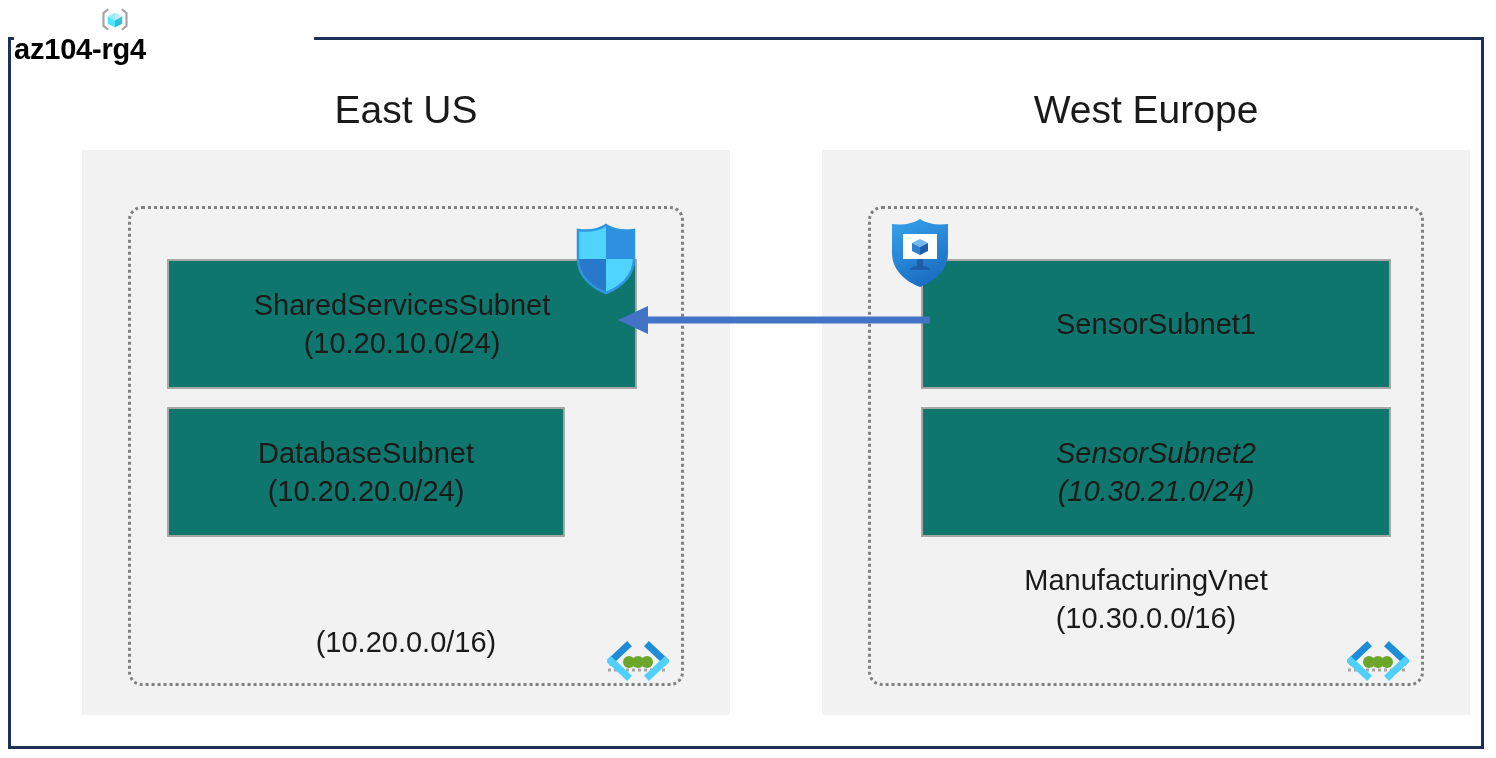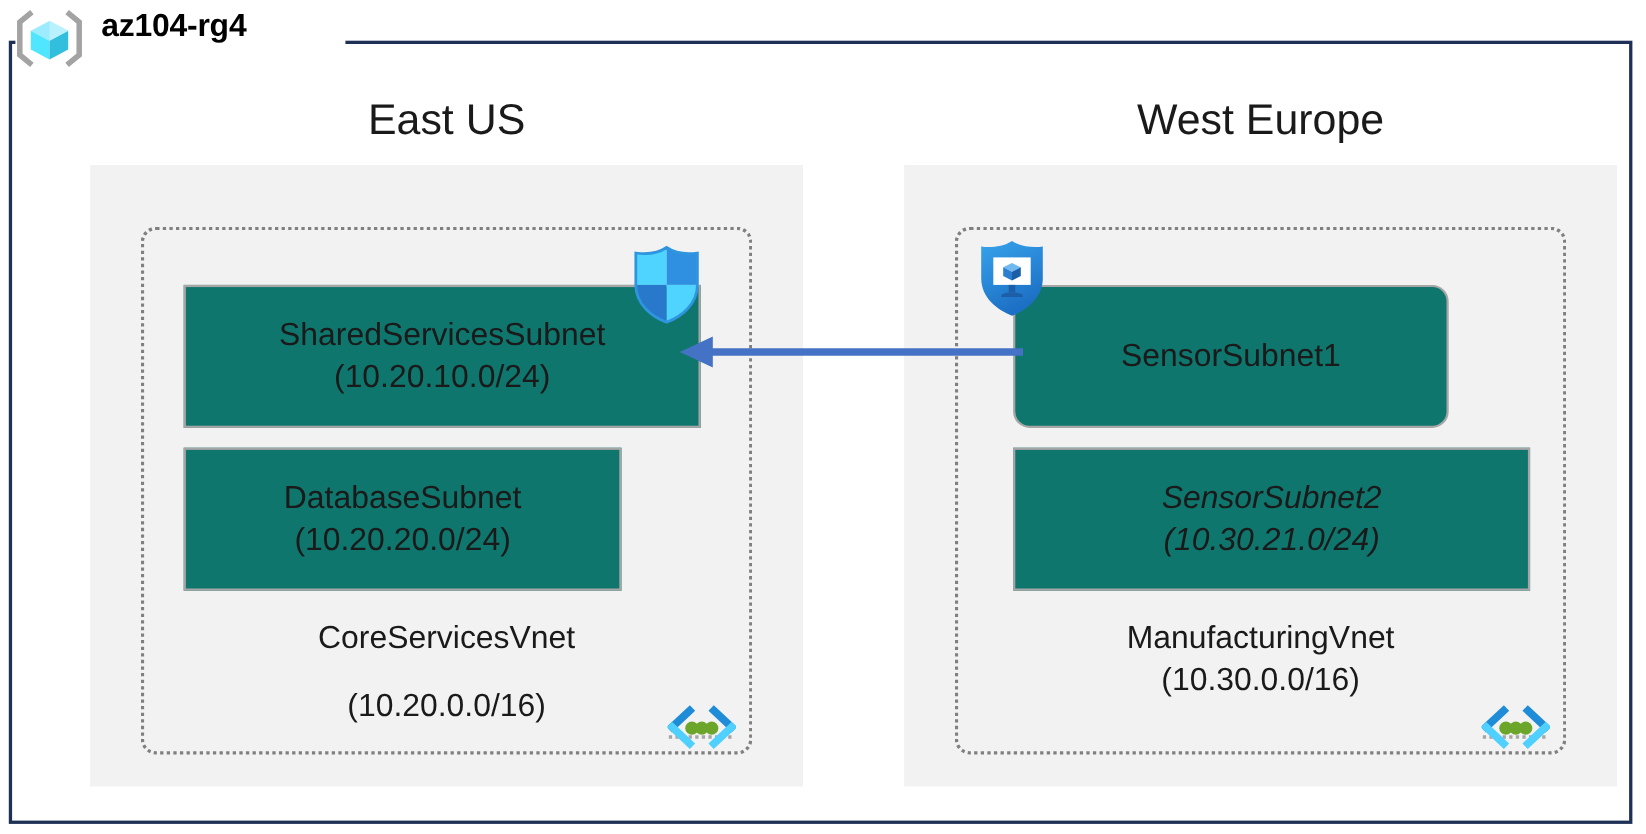--- a/index.html
+++ b/index.html
@@ -40,22 +40,23 @@
     height: 24px;
     background: #ffffff;
   }
 
   .rg-header {
     position: absolute;
     left: 14px;
     top: 8px;
     height: 58px;
     display: flex;
-    align-items: flex-start;
-    gap: 16px;
+    align-items: flex-end;
+    gap: 2px;
+    flex-direction: column;
   }
   .rg-icon {
     width: 62px;
     height: 54px;
     display: block;
   }
   .rg-title {
     font-size: 29px;
     font-weight: bold;
     color: #000000;
@@ -190,21 +191,20 @@
           <rect x="31" y="36" width="31" height="36" fill="#4FD3FF"></rect>
         </g>
         <path d="M31 2 C22 8, 10 8, 3 7 L3 36 C3 54, 18 65, 31 70 C44 65, 59 54, 59 36 L59 7 C52 8, 40 8, 31 2 Z" fill="none" stroke="#2E95DE" stroke-width="2.5"></path>
       </svg>
 
       <div class="subnet" style="left:36px; top:198px; width:398px; height:130px;">
         <div class="subnet-name">DatabaseSubnet</div>
         <div class="subnet-cidr">(10.20.20.0/24)</div>
       </div>
 
-      <div class="vnet-label" style="top:352px;">CoreServicesVnet</div>
       <div class="vnet-label" style="top:414px;">(10.20.0.0/16)</div>
 
       <svg class="vnet-icon" style="left:476px; top:432px;" viewBox="0 0 62 40">
 
         <line x1="1" y1="29" x2="61" y2="29" stroke="#A6A6A6" stroke-width="3" stroke-dasharray="3 3"></line>
 
         <path d="M20 5 L4 20" stroke="#1F8CD8" stroke-width="7" stroke-linecap="square" fill="none"></path>
         <path d="M4 20 L20 35" stroke="#50D0FF" stroke-width="7" stroke-linecap="square" fill="none"></path>
 
         <path d="M42 5 L58 20" stroke="#1F8CD8" stroke-width="7" stroke-linecap="square" fill="none"></path>
@@ -216,21 +216,21 @@
       </svg>
     </div>
   </div>
 
   <div class="region" style="left:822px; top:88px; width:648px;">
     <div class="region-title">West Europe</div>
     <div class="region-box" style="height:565px;"></div>
 
     <div class="vnet-box" style="left:46px; top:118px; width:556px; height:480px;">
 
-      <div class="subnet" style="left:50px; top:50px; width:396px; height:130px;border-radius:15px;">
+      <div class="subnet" style="left:50px; top:50px; width:470px; height:130px;">
         <div class="subnet-name">SensorSubnet1</div>
       </div>
 
       <svg class="sg-icon" style="left:18px; top:8px;" viewBox="0 0 62 72">
         <defs>
           <linearGradient id="asgGrad" x1="0" y1="0" x2="0.4" y2="1">
             <stop offset="0" stop-color="#37A3EC"></stop>
             <stop offset="1" stop-color="#1C6FC4"></stop>
           </linearGradient>
         </defs>

